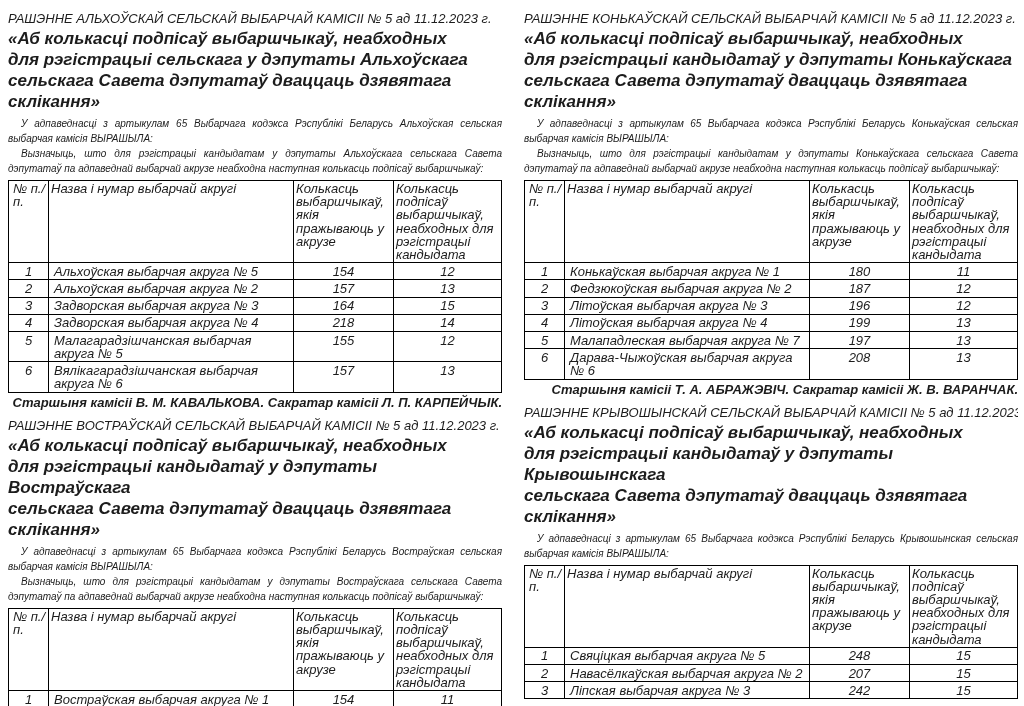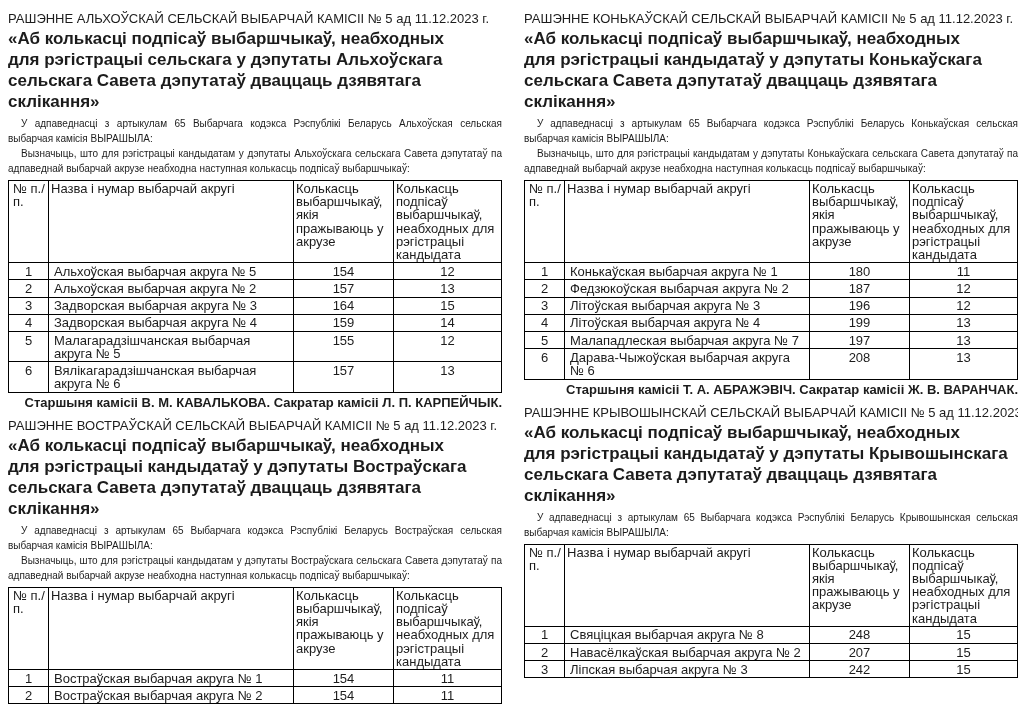--- a/index.html
+++ b/index.html
@@ -4,21 +4,21 @@
 <style>
   html,body{margin:0;padding:0;background:#ffffff;}
   body{
     width:1024px;height:706px;overflow:hidden;
     font-family:"Liberation Sans","DejaVu Sans",sans-serif;
     color:#1c1c1c;
   }
   .page{display:flex;width:1024px;height:706px;}
   .col{width:512px;box-sizing:border-box;padding:3px 10px 0 8px;height:706px;overflow:hidden;}
   .col.right{padding:3px 6px 0 12px;}
-  .decision{margin:8px 0 5px 0;}
+  .decision{margin:8px 0 5px 0;font-style:italic;}
   .dline{
     font-size:13px;line-height:16px;white-space:nowrap;overflow:hidden;
     letter-spacing:0;margin:2px 0 1px 0;
   }
   .title{
     font-size:17px;font-weight:bold;line-height:21px;margin:1px 0 4px 0;
     letter-spacing:0;
   }
   .para{
     font-size:10px;line-height:15px;text-align:justify;text-indent:13px;
@@ -87,21 +87,21 @@
             </tr>
             <tr>
               <td>3</td>
               <td>Задворская выбарчая акруга № 3</td>
               <td>164</td>
               <td>15</td>
             </tr>
             <tr>
               <td>4</td>
               <td>Задворская выбарчая акруга № 4</td>
-              <td>159</td>
+              <td>218</td>
               <td>14</td>
             </tr>
             <tr>
               <td>5</td>
               <td>Малагарадзішчанская выбарчая акруга № 5</td>
               <td>155</td>
               <td>12</td>
             </tr>
             <tr>
               <td>6</td>
@@ -227,21 +227,21 @@
           <tr>
             <th class="c0">№ п./п.</th>
             <th class="c1">Назва і нумар выбарчай акругі</th>
             <th class="c2">Колькасць выбаршчыкаў, якія пражываюць у акрузе</th>
             <th class="c3">Колькасць подпісаў выбаршчыкаў, неабходных для рэгістрацыі кандыдата</th>
           </tr>
         </thead>
         <tbody>
             <tr>
               <td>1</td>
-              <td>Свяціцкая выбарчая акруга  № 8</td>
+              <td>Свяціцкая выбарчая акруга  № 5</td>
               <td>248</td>
               <td>15</td>
             </tr>
             <tr>
               <td>2</td>
               <td>Навасёлкаўская выбарчая акруга № 2</td>
               <td>207</td>
               <td>15</td>
             </tr>
             <tr>

